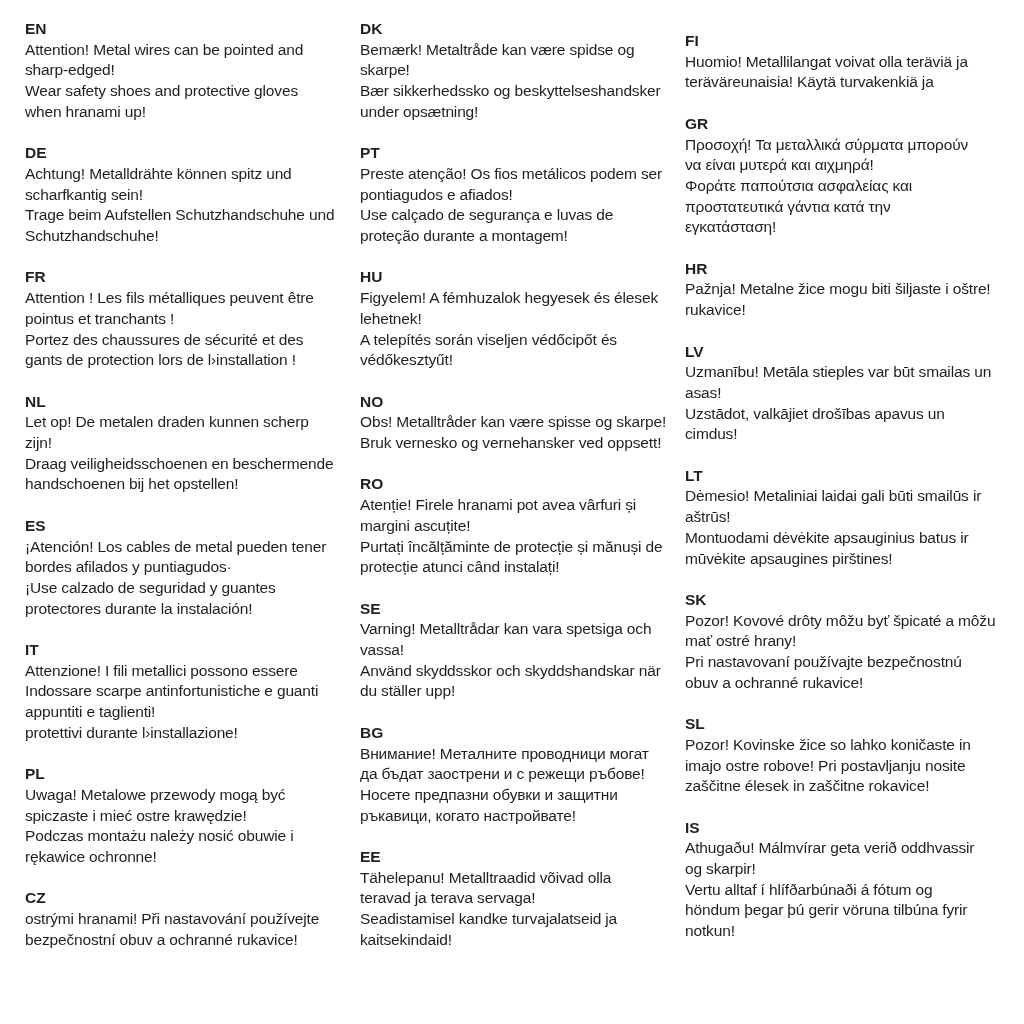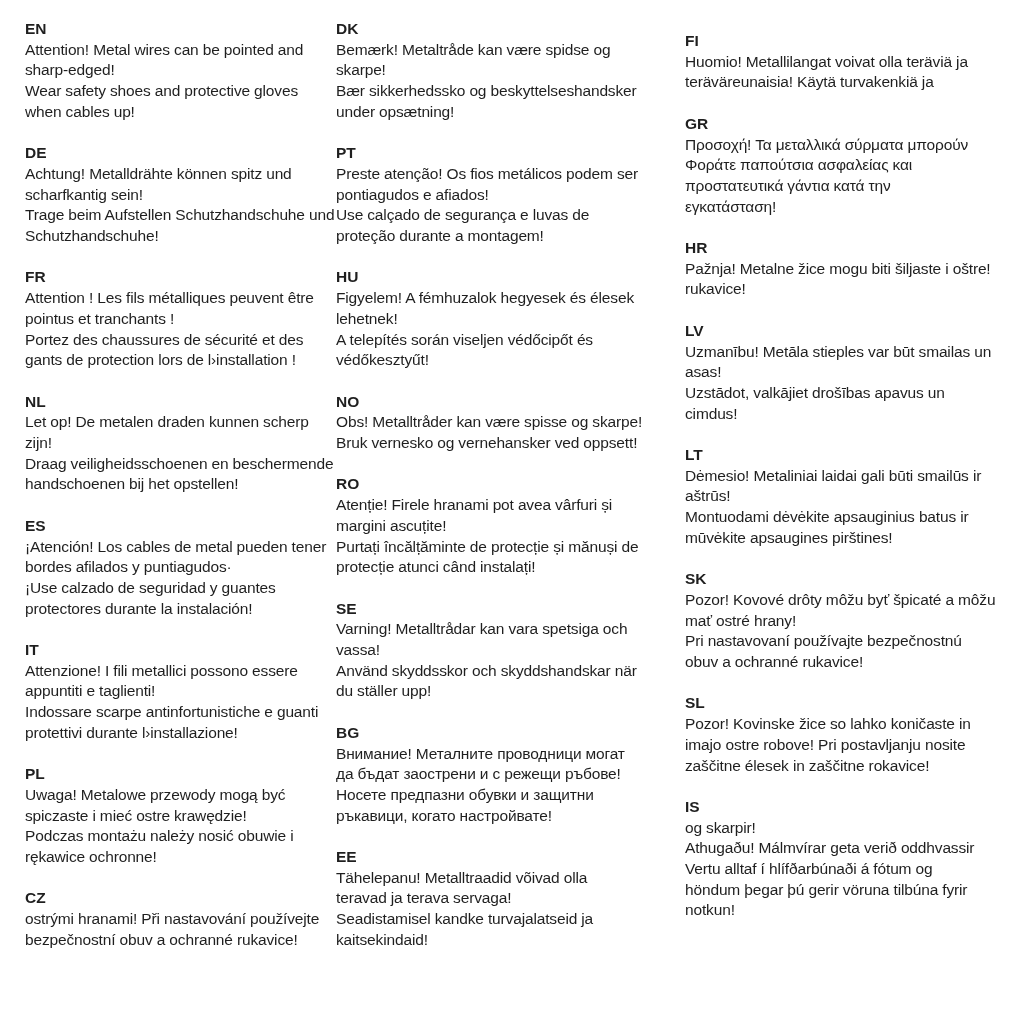--- a/index.html
+++ b/index.html
@@ -15,21 +15,21 @@
     overflow: hidden;
     font-family: "Liberation Sans", sans-serif;
     color: #1f1f1f;
   }
   .col {
     position: absolute;
     top: 19px;
     width: 335px;
   }
   .col-1 { left: 25px; }
-  .col-2 { left: 336px; }
+  .col-2 { left: 360px; }
   .col-3 { left: 685px; margin-top: 12px; }
   .block {
     margin-bottom: 20.7px;
   }
   .code {
     font-weight: bold;
     font-size: 15.5px;
     line-height: 20.7px;
     white-space: nowrap;
   }
@@ -43,21 +43,21 @@
 </head>
 <body>
 
 <div class="page">
   <div class="col col-1">
       <div class="block">
         <div class="code">EN</div>
         <div class="line">Attention! Metal wires can be pointed and</div>
         <div class="line">sharp-edged!</div>
         <div class="line">Wear safety shoes and protective gloves</div>
-        <div class="line">when cables up!</div>
+        <div class="line">when hranami up!</div>
       </div>
       <div class="block">
         <div class="code">DE</div>
         <div class="line">Achtung! Metalldrähte können spitz und</div>
         <div class="line">scharfkantig sein!</div>
         <div class="line">Trage beim Aufstellen Schutzhandschuhe und</div>
         <div class="line">Schutzhandschuhe!</div>
       </div>
       <div class="block">
         <div class="code">FR</div>
@@ -76,22 +76,22 @@
       <div class="block">
         <div class="code">ES</div>
         <div class="line">¡Atención! Los cables de metal pueden tener</div>
         <div class="line">bordes afilados y puntiagudos·</div>
         <div class="line">¡Use calzado de seguridad y guantes</div>
         <div class="line">protectores durante la instalación!</div>
       </div>
       <div class="block">
         <div class="code">IT</div>
         <div class="line">Attenzione! I fili metallici possono essere</div>
+        <div class="line">Indossare scarpe antinfortunistiche e guanti</div>
         <div class="line">appuntiti e taglienti!</div>
-        <div class="line">Indossare scarpe antinfortunistiche e guanti</div>
         <div class="line">protettivi durante l›installazione!</div>
       </div>
       <div class="block">
         <div class="code">PL</div>
         <div class="line">Uwaga! Metalowe przewody mogą być</div>
         <div class="line">spiczaste i mieć ostre krawędzie!</div>
         <div class="line">Podczas montażu należy nosić obuwie i</div>
         <div class="line">rękawice ochronne!</div>
       </div>
       <div class="block">
@@ -158,20 +158,21 @@
     </div>
   <div class="col col-3">
       <div class="block">
         <div class="code">FI</div>
         <div class="line">Huomio! Metallilangat voivat olla teräviä ja</div>
         <div class="line">teräväreunaisia! Käytä turvakenkiä ja</div>
       </div>
       <div class="block">
         <div class="code">GR</div>
         <div class="line">Προσοχή! Τα μεταλλικά σύρματα μπορούν</div>
+        <div class="line">να είναι μυτερά και αιχμηρά!</div>
         <div class="line">Φοράτε παπούτσια ασφαλείας και</div>
         <div class="line">προστατευτικά γάντια κατά την</div>
         <div class="line">εγκατάσταση!</div>
       </div>
       <div class="block">
         <div class="code">HR</div>
         <div class="line">Pažnja! Metalne žice mogu biti šiljaste i oštre!</div>
         <div class="line">rukavice!</div>
       </div>
       <div class="block">
@@ -196,20 +197,20 @@
         <div class="line">obuv a ochranné rukavice!</div>
       </div>
       <div class="block">
         <div class="code">SL</div>
         <div class="line">Pozor! Kovinske žice so lahko koničaste in</div>
         <div class="line">imajo ostre robove! Pri postavljanju nosite</div>
         <div class="line">zaščitne élesek in zaščitne rokavice!</div>
       </div>
       <div class="block">
         <div class="code">IS</div>
+        <div class="line">Athugaðu! Málmvírar geta verið oddhvassir</div>
         <div class="line">og skarpir!</div>
-        <div class="line">Athugaðu! Málmvírar geta verið oddhvassir</div>
         <div class="line">Vertu alltaf í hlífðarbúnaði á fótum og</div>
         <div class="line">höndum þegar þú gerir vöruna tilbúna fyrir</div>
         <div class="line">notkun!</div>
       </div>
     </div>
 </div>
 
 </body></html>

